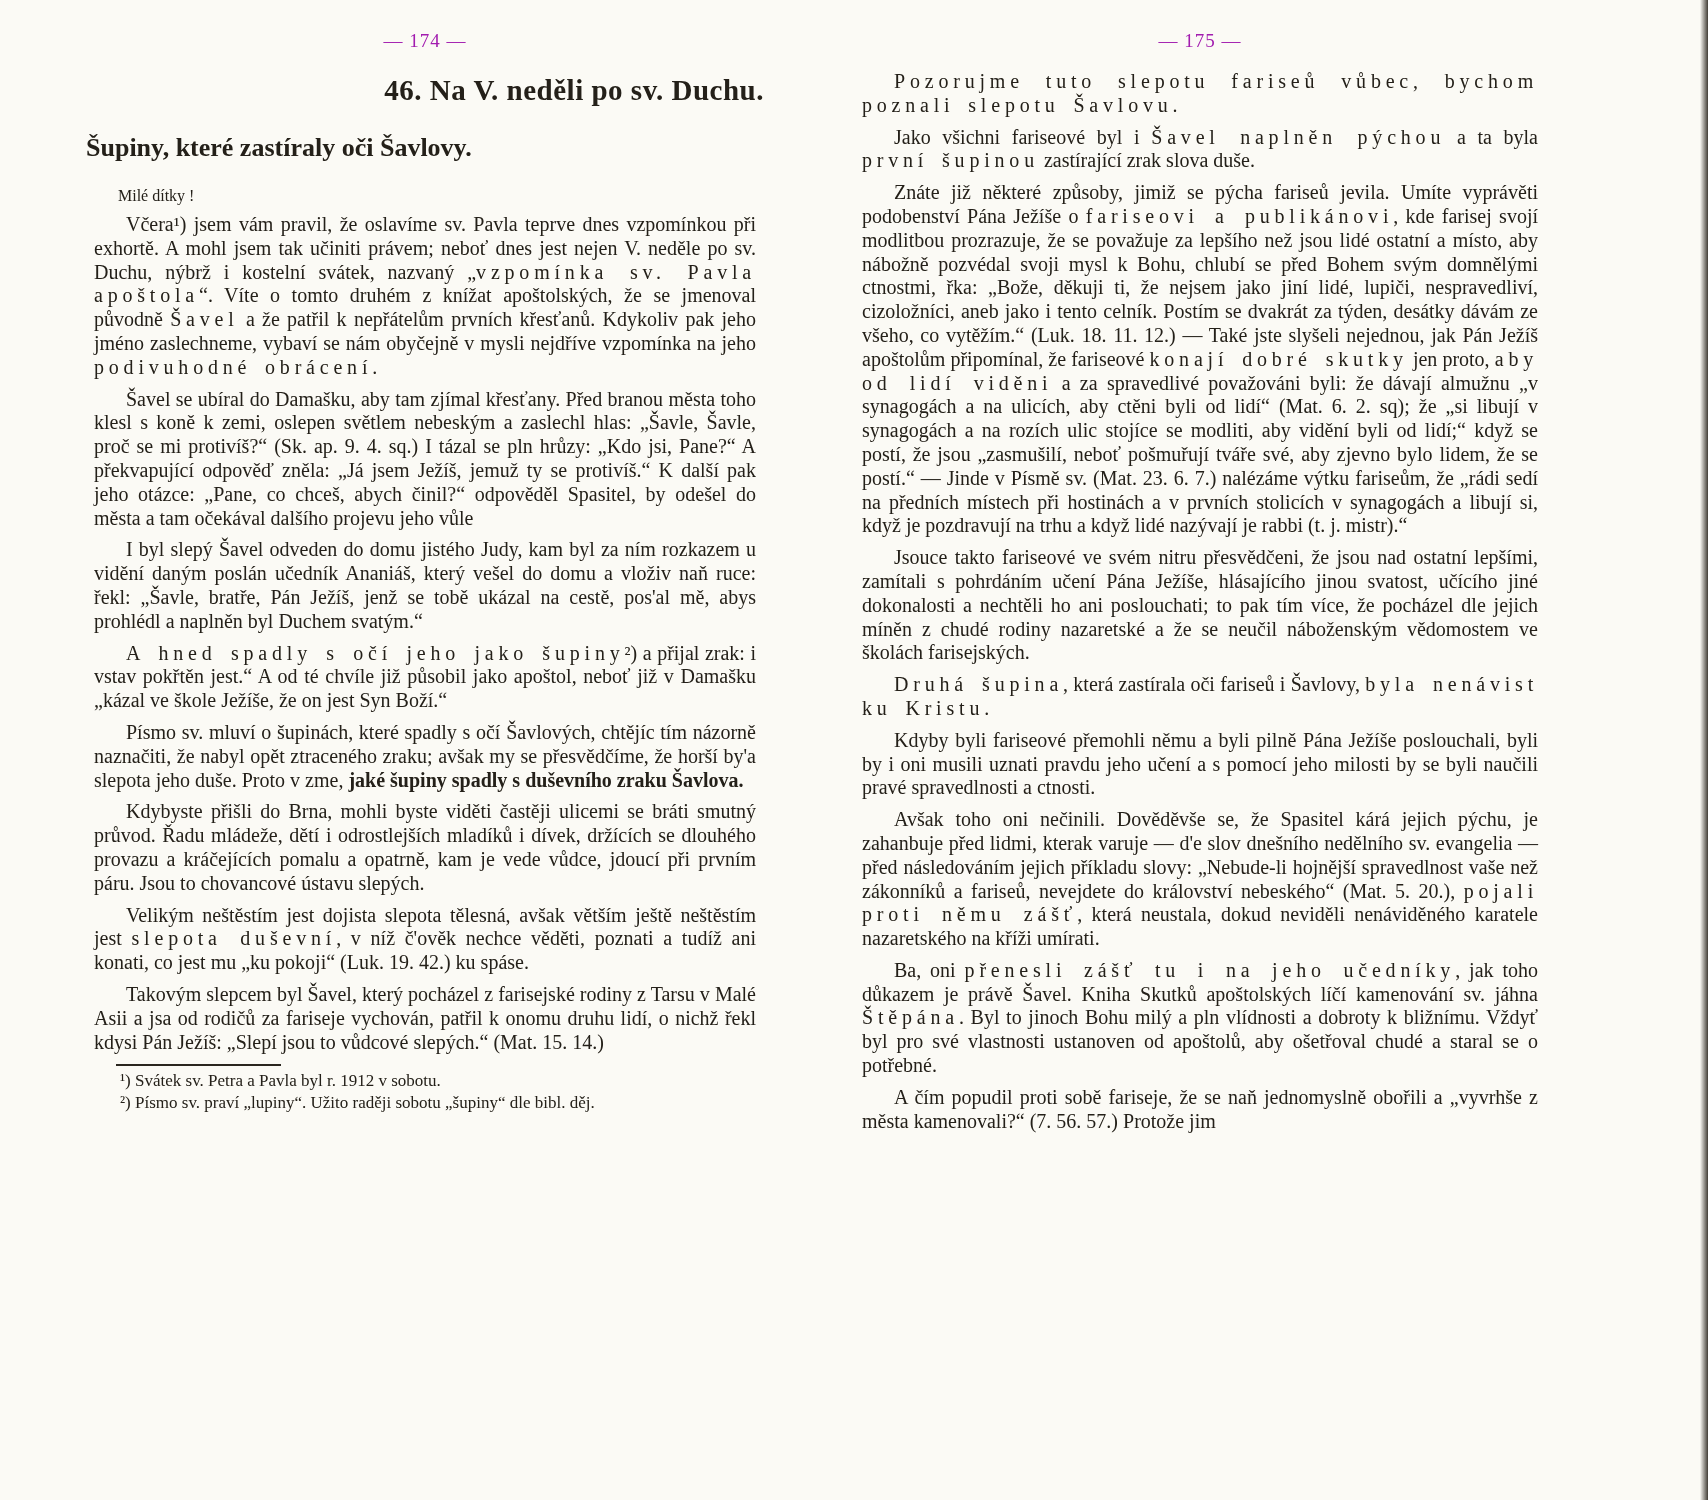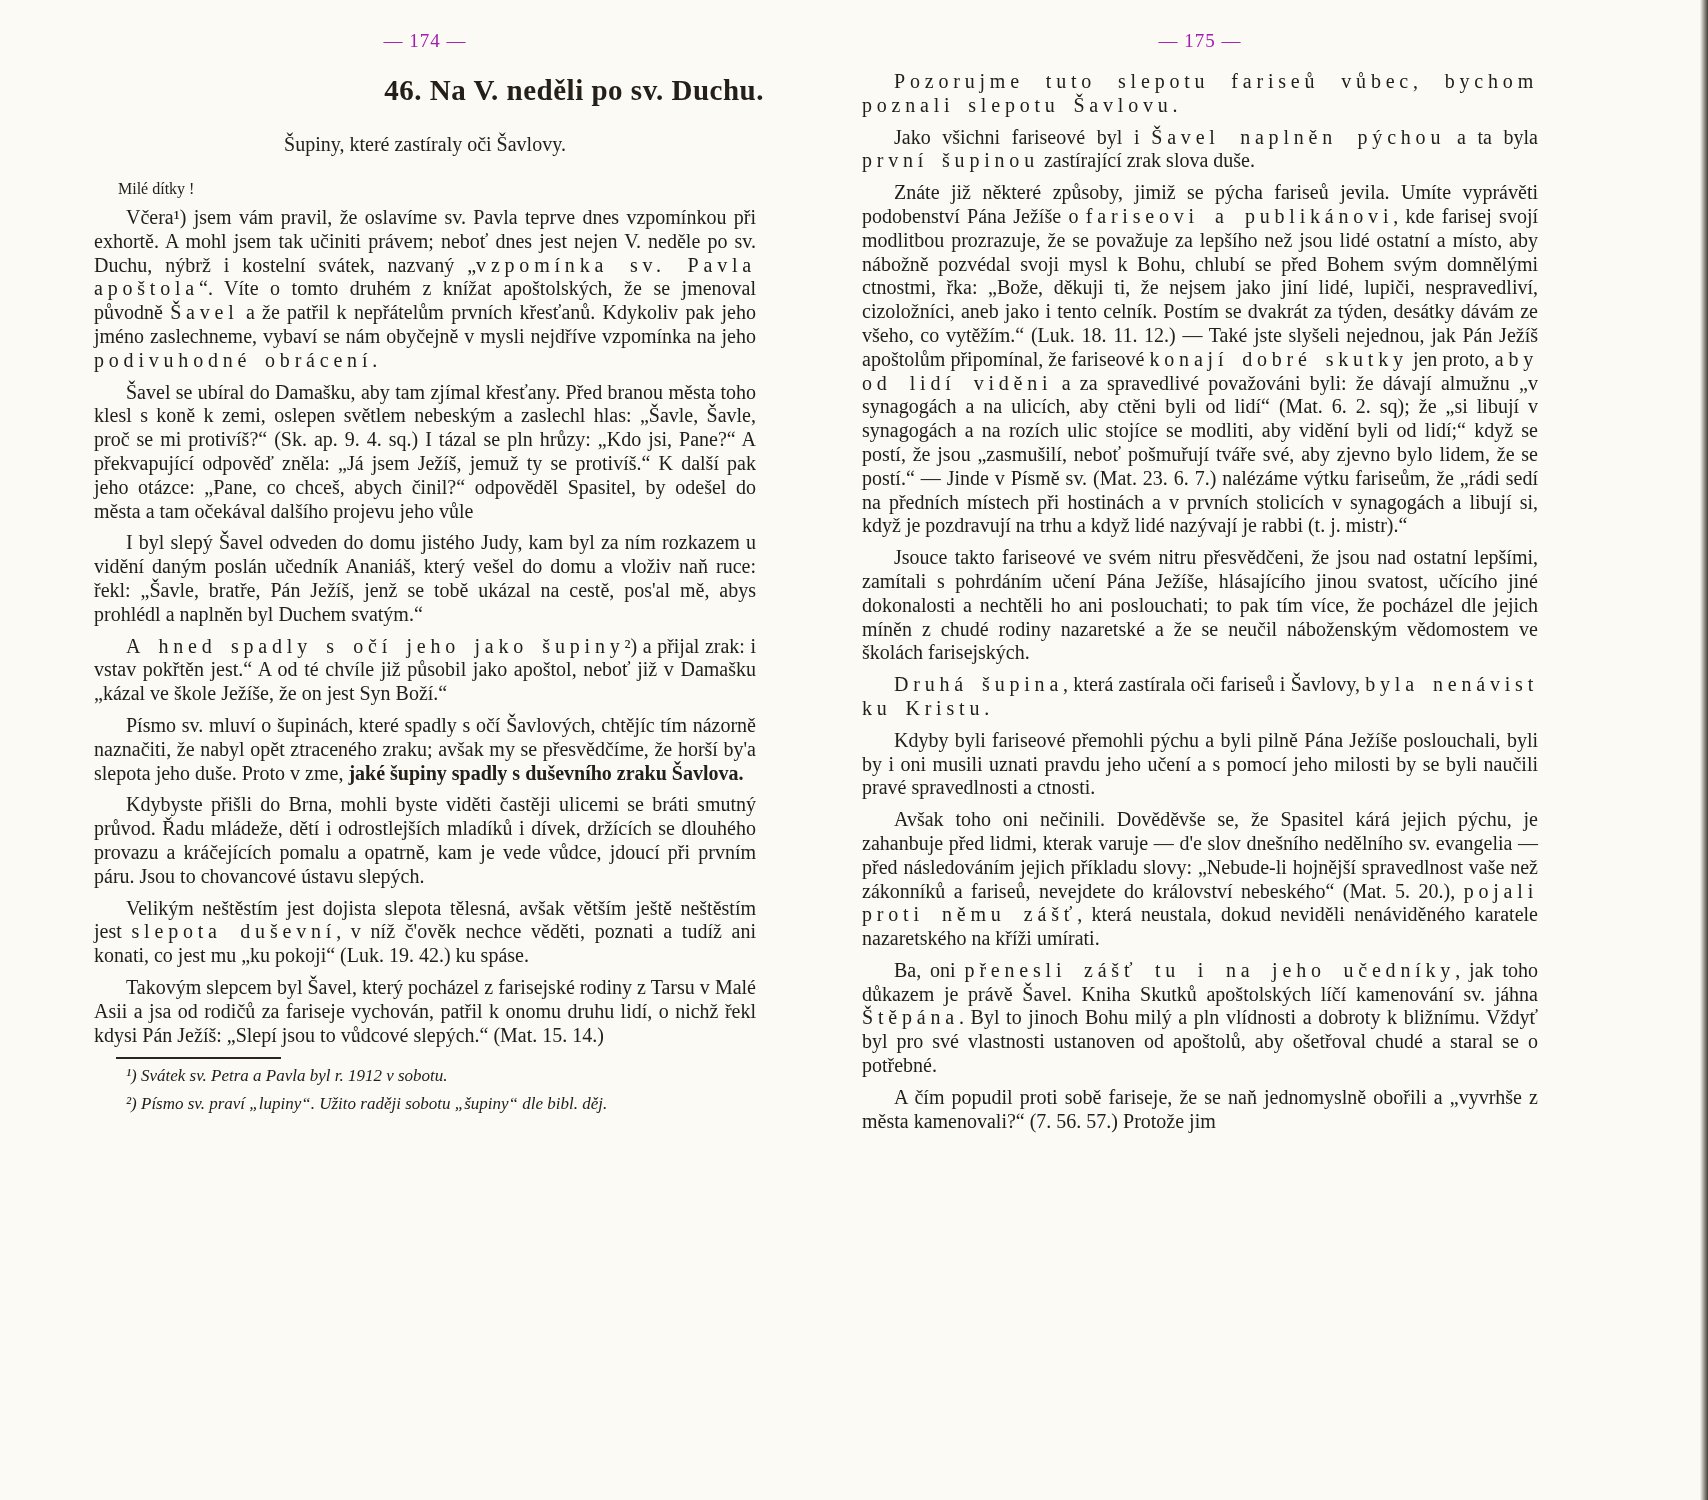--- a/index.html
+++ b/index.html
@@ -29,23 +29,22 @@
     color: #a21caf;
   }
   .chapter-title {
     text-align: right;
     font-size: 29px;
     font-weight: 700;
     margin: 22px 0 26px 0;
     letter-spacing: 0.5px;
   }
   .sermon-subtitle {
-    text-align: center;
-    font-size: 20px;
-    font-weight: 400;
+    font-size: 26px;
+    font-weight: 700;
     margin: 0 0 24px 0;
   }
   .salutation {
     font-size: 16px;
     margin: 0 0 8px 0;
     text-indent: 32px;
   }
   p.body-par {
     font-size: 20px;
     line-height: 23.8px;
@@ -58,24 +57,23 @@
 
   .footnote-rule {
     width: 165px;
     border: 0;
     border-top: 2px solid #2a261f;
     margin: 10px 0 4px 30px;
   }
   p.footnote {
     font-size: 17px;
     line-height: 21.5px;
-    margin: 6px;
+    margin: 0;
     padding-left: 34px;
     text-align: left;
-    font-style: italic;
   }
   .scan-edge {
     position: absolute;
     top: 0; right: 0;
     width: 8px; height: 1500px;
     background: linear-gradient(to right, rgba(60,52,40,0), rgba(45,40,33,0.9));
   }
 </style>
 </head>
 <body>
@@ -103,21 +101,21 @@
   </div>
 
   <div class="page page-right">
     <div class="page-number">— 175 —</div>
 
     <p class="body-par"><span class="seg-spaced">Pozorujme tuto slepotu fariseů vůbec, bychom poznali slepotu Šavlovu.</span></p>
     <p class="body-par"><span>Jako všichni fariseové byl i </span><span class="seg-spaced">Šavel naplněn pýchou</span><span> a ta byla </span><span class="seg-spaced">první šupinou</span><span> zastírající zrak slova duše.</span></p>
     <p class="body-par"><span>Znáte již některé způsoby, jimiž se pýcha fariseů jevila. Umíte vyprávěti podobenství Pána Ježíše o </span><span class="seg-spaced">fariseovi a publikánovi</span><span>, kde farisej svojí modlitbou prozrazuje, že se považuje za lepšího než jsou lidé ostatní a místo, aby nábožně pozvédal svoji mysl k Bohu, chlubí se před Bohem svým domnělými ctnostmi, řka: „Bože, děkuji ti, že nejsem jako jiní lidé, lupiči, nespravedliví, cizoložníci, aneb jako i tento celník. Postím se dvakrát za týden, desátky dávám ze všeho, co vytěžím.“ (Luk. 18. 11. 12.) — Také jste slyšeli nejednou, jak Pán Ježíš apoštolům připomínal, že fariseové </span><span class="seg-spaced">konají dobré skutky</span><span> jen proto, </span><span class="seg-spaced">aby od lidí viděni</span><span> a za spravedlivé považováni byli: že dávají almužnu „v synagogách a na ulicích, aby ctěni byli od lidí“ (Mat. 6. 2. sq); že „si libují v synagogách a na rozích ulic stojíce se modliti, aby vidění byli od lidí;“ když se postí, že jsou „zasmušilí, neboť pošmuřují tváře své, aby zjevno bylo lidem, že se postí.“ — Jinde v Písmě sv. (Mat. 23. 6. 7.) nalézáme výtku fariseům, že „rádi sedí na předních místech při hostinách a v prvních stolicích v synagogách a libují si, když je pozdravují na trhu a když lidé nazývají je rabbi (t. j. mistr).“</span></p>
     <p class="body-par"><span>Jsouce takto fariseové ve svém nitru přesvědčeni, že jsou nad ostatní lepšími, zamítali s pohrdáním učení Pána Ježíše, hlásajícího jinou svatost, učícího jiné dokonalosti a nechtěli ho ani poslouchati; to pak tím více, že pocházel dle jejich míněn z chudé rodiny nazaretské a že se neučil náboženským vědomostem ve školách farisejských.</span></p>
     <p class="body-par"><span class="seg-spaced">Druhá šupina</span><span>, která zastírala oči fariseů i Šavlovy, </span><span class="seg-spaced">byla nenávist ku Kristu</span><span>.</span></p>
-    <p class="body-par"><span>Kdyby byli fariseové přemohli pýchu a byli pilně Pána Ježíše poslouchali, byli by i oni musili uznati pravdu jeho učení a s pomocí jeho milosti by se byli naučili pravé spravedlnosti a ctnosti.</span></p>
+    <p class="body-par"><span>Kdyby byli fariseové přemohli němu a byli pilně Pána Ježíše poslouchali, byli by i oni musili uznati pravdu jeho učení a s pomocí jeho milosti by se byli naučili pravé spravedlnosti a ctnosti.</span></p>
     <p class="body-par"><span>Avšak toho oni nečinili. Dověděvše se, že Spasitel kárá jejich pýchu, je zahanbuje před lidmi, kterak varuje — d'e slov dnešního nedělního sv. evangelia — před následováním jejich příkladu slovy: „Nebude-li hojnější spravedlnost vaše než zákonníků a fariseů, nevejdete do království nebeského“ (Mat. 5. 20.), </span><span class="seg-spaced">pojali proti němu zášť</span><span>, která neustala, dokud neviděli nenáviděného karatele nazaretského na kříži umírati.</span></p>
     <p class="body-par"><span>Ba, oni </span><span class="seg-spaced">přenesli zášť tu i na jeho učedníky</span><span>, jak toho důkazem je právě Šavel. Kniha Skutků apoštolských líčí kamenování sv. jáhna </span><span class="seg-spaced">Štěpána</span><span>. Byl to jinoch Bohu milý a pln vlídnosti a dobroty k bližnímu. Vždyť byl pro své vlastnosti ustanoven od apoštolů, aby ošetřoval chudé a staral se o potřebné.</span></p>
     <p class="body-par"><span>A čím popudil proti sobě fariseje, že se naň jednomyslně obořili a „vyvrhše z města kamenovali?“ (7. 56. 57.) Protože jim</span></p>
   </div>
 
 </div>
 
 <div class="scan-edge"></div>
 
 </body></html>

